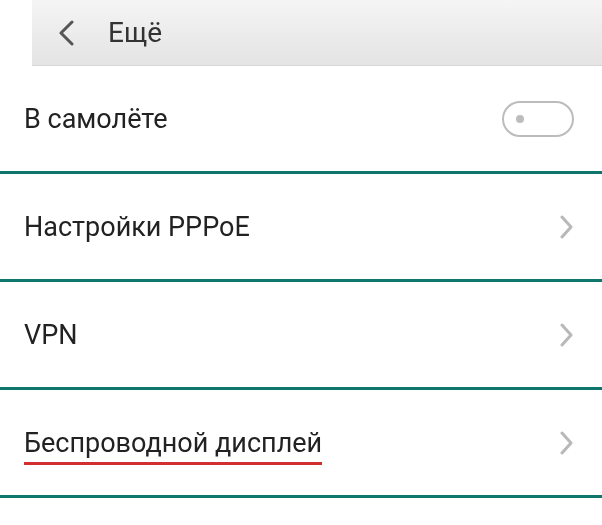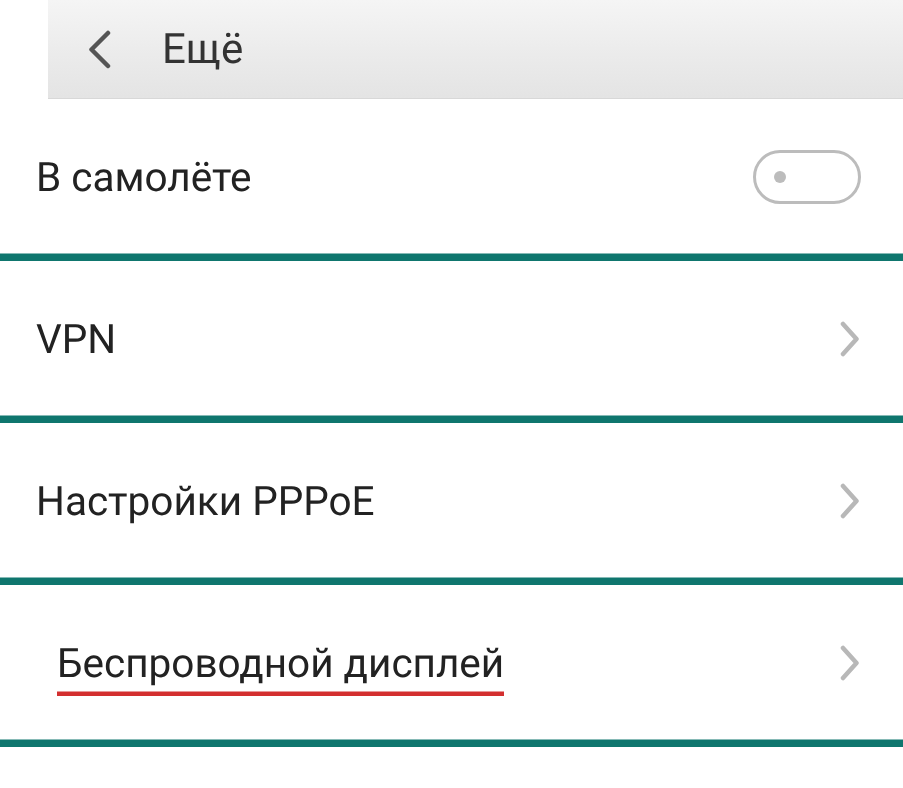--- a/index.html
+++ b/index.html
@@ -43,33 +43,32 @@
     }
     .list {
       background: #ffffff;
     }
     .item {
       height: 108px;
       display: flex;
       align-items: center;
       justify-content: space-between;
       padding: 0 28px 0 24px;
-      border-bottom: 5px solid #0f766e;
+      border-bottom: 3px solid #0f766e;
       cursor: pointer;
       position: relative;
     }
     .item-label {
       font-size: 27px;
       color: #222222;
       font-weight: 400;
     }
     .item-highlighted .item-label {
       display: inline-block;
       position: relative;
-      margin-left: 14px;
     }
     .item-highlighted .item-label::after {
       content: '';
       position: absolute;
       left: 0;
       right: 0;
       bottom: -6px;
       height: 3px;
       background: #d32f2f;
     }
@@ -119,30 +118,30 @@
 <div class="list">
 
   <div class="item">
     <span class="item-label">В самолёте</span>
     <div class="toggle">
       <div class="toggle-dot"></div>
     </div>
   </div>
 
   <div class="item">
-    <span class="item-label">VPN</span>
+    <span class="item-label">Настройки PPPoE</span>
     <div class="chevron">
       <svg viewBox="0 0 14 24">
         <polyline points="2,2 11,12 2,22" fill="none" stroke="#b8b8b8" stroke-width="3" stroke-linecap="round" stroke-linejoin="round"></polyline>
       </svg>
     </div>
   </div>
 
   <div class="item">
-    <span class="item-label">Настройки PPPoE</span>
+    <span class="item-label">VPN</span>
     <div class="chevron">
       <svg viewBox="0 0 14 24">
         <polyline points="2,2 11,12 2,22" fill="none" stroke="#b8b8b8" stroke-width="3" stroke-linecap="round" stroke-linejoin="round"></polyline>
       </svg>
     </div>
   </div>
 
   <div class="item item-highlighted">
     <span class="item-label">Беспроводной дисплей</span>
     <div class="chevron">

